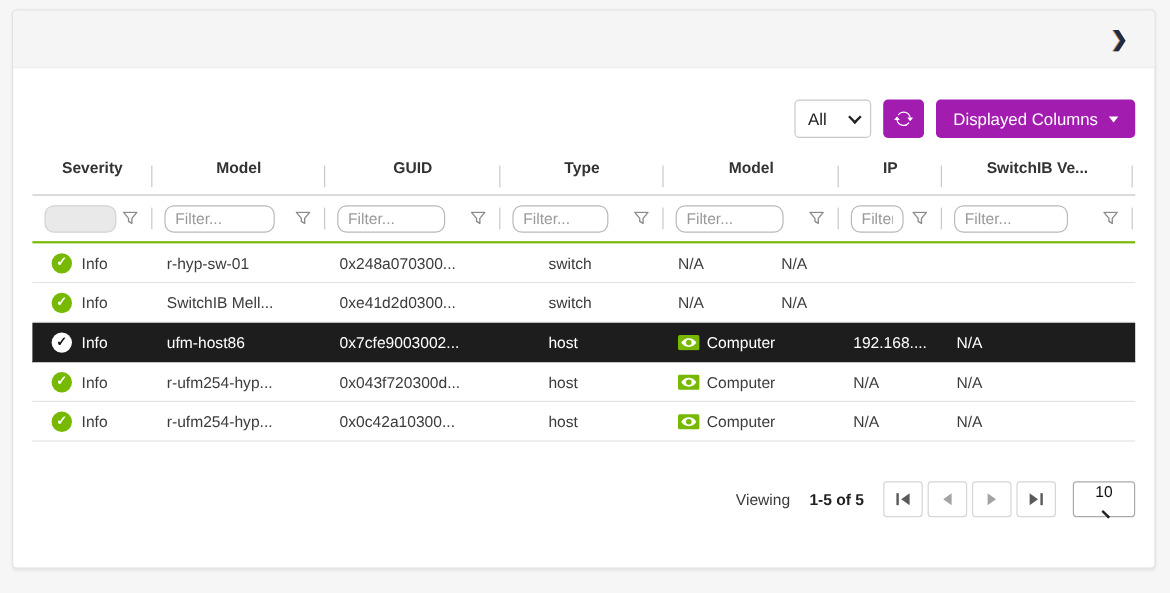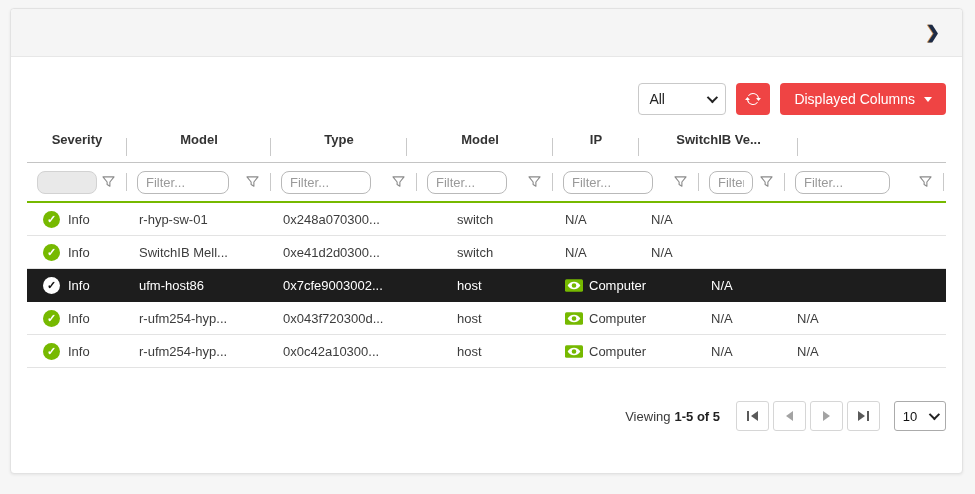--- a/index.html
+++ b/index.html
@@ -15,24 +15,24 @@
   .panel-chevron { font-size:17px; font-weight:bold; color:#1d2b45;
                    text-shadow:-1px 0 0 #c8894a; cursor:pointer; line-height:1; }
 
   .content { padding:0 16px; }
 
   
   .toolbar { margin-top:26px; display:flex; justify-content:flex-end; align-items:center; gap:10px; height:32px; }
   .select-box { height:32px; background:#fff; border:1px solid #c9c9c9; border-radius:4px;
                 display:flex; align-items:center; justify-content:space-between;
                 padding:0 10px; font-size:14px; color:#222; cursor:pointer; }
-  .select-all { width:88px; }
+  .select-all { width:64px; }
   .sel-chev { width:8px; height:8px; border-right:2px solid #222; border-bottom:2px solid #222;
               transform:rotate(45deg) translateY(-2px); }
-  .btn-green { background:#ef4444; color:#fff; border:none; border-radius:4px; height:32px;
+  .btn-green { background:#a21caf; color:#fff; border:none; border-radius:4px; height:32px;
                font-size:14px; font-family:inherit; display:flex; align-items:center;
                gap:9px; padding:0 14px; cursor:pointer; }
   .btn-refresh { width:34px; padding:0; justify-content:center; }
   .caret { width:0; height:0; border-left:4px solid transparent; border-right:4px solid transparent;
            border-top:5px solid #fff; }
 
   
   .thead { display:flex; margin-top:17px; height:30px; }
   .th { position:relative; text-align:center; font-size:13px; font-weight:700; color:#333; cursor:pointer; }
   .sepAfter::after { content:""; position:absolute; right:0; top:50%; margin-top:-9px;
@@ -61,26 +61,26 @@
   .td.c3 { padding-left:40px; }
   .sev-ic { width:17px; height:17px; min-width:17px; border-radius:50%; background:#76b900; color:#fff;
             display:flex; align-items:center; justify-content:center; font-size:11px;
             font-weight:bold; margin-right:8px; line-height:1; }
   .selected .sev-ic { background:#fff; color:#111; }
   .nv { margin-right:6px; display:flex; }
 
   
   .pag { display:flex; justify-content:flex-end; align-items:center; margin-top:33px; }
   .viewing { font-size:13px; color:#3a3a3a; margin-right:12px; }
-  .viewing .rng { font-weight:700; margin-left:4px; color:#222; }
+  .viewing .rng { font-weight:700; margin-left:16px; color:#222; }
   .pbtn { width:33px; height:30px; border:1px solid #d6d6d6; background:#fff; border-radius:3px;
           margin-left:4px; display:flex; align-items:center; justify-content:center; cursor:pointer; }
   .psize { width:52px; height:30px; border:1px solid #ababab; border-radius:3px; margin-left:14px;
            display:flex; align-items:center; justify-content:center; gap:12px; font-size:13px;
-           color:#111; background:#fff; cursor:pointer; }
+           color:#111; background:#fff; cursor:pointer;flex-direction:column; }
 </style>
 </head>
 <body>
 
 <div class="card">
 
   <div class="card-header">
     <span class="panel-chevron">❯</span>
   </div>
 
@@ -101,20 +101,21 @@
       </button>
       <button class="btn-green">
         <span>Displayed Columns</span>
         <span class="caret"></span>
       </button>
     </div>
 
     <div class="thead">
       <div class="th c0 sepAfter">Severity</div>
       <div class="th c1 sepAfter">Model</div>
+      <div class="th c2 sepAfter">GUID</div>
       <div class="th c3 sepAfter">Type</div>
       <div class="th c4 sepAfter">Model</div>
       <div class="th c5 sepAfter">IP</div>
       <div class="th c6 sepAfter">SwitchIB Ve...</div>
     </div>
     <div class="thead-line"></div>
 
     <div class="tfilters">
       <div class="tf c0 sepAfter">
         <input class="fin w0" disabled="" style="">
@@ -218,20 +219,21 @@
         <div class="td c3">host</div>
         <div class="td c4">
           <span class="nv">
               <svg width="18" height="13" viewBox="0 0 34 24">
                 <rect width="34" height="24" rx="3" fill="#76b900"></rect>
                 <path d="M17 5c-5.2 0-9.6 2.9-12 7 2.4 4.1 6.8 7 12 7s9.6-2.9 12-7c-2.4-4.1-6.8-7-12-7zm0 2.6a4.4 4.4 0 1 1 0 8.8 4.4 4.4 0 0 1 0-8.8z" fill="#fff"></path>
               </svg>
             </span>
           <span>Computer</span>
         </div>
+        <div class="td c5">192.168....</div>
         <div class="td c6">N/A</div>
       </div>
 
       <div class="trow">
         <div class="td c0">
           <span class="sev-ic">
               <span>✓</span>
             </span>
           <span>Info</span>
         </div>

